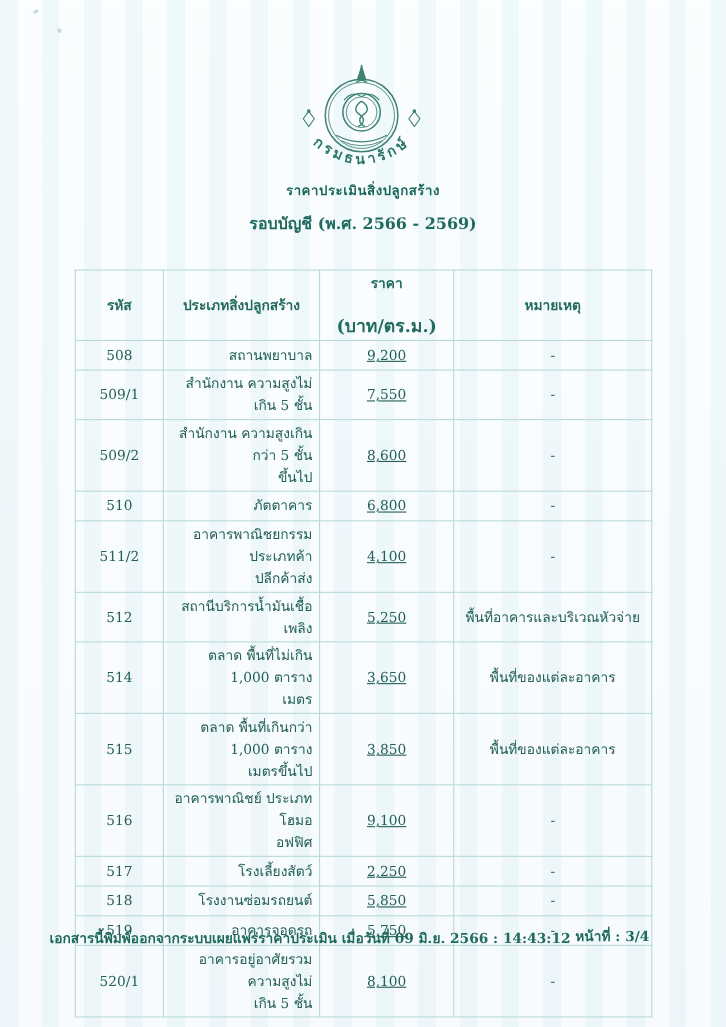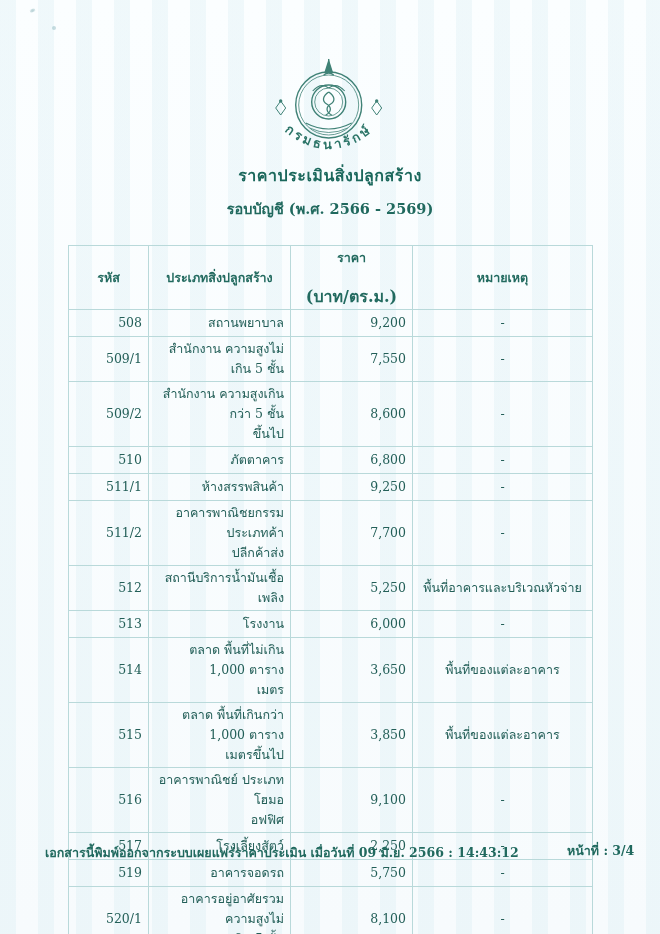--- a/index.html
+++ b/index.html
@@ -17,21 +17,21 @@
         rgba(198,228,236,0.22) 0px, rgba(198,228,236,0.22) 16px,
         rgba(255,255,255,0) 16px, rgba(255,255,255,0) 38px),
       linear-gradient(#fbfeff,#f7fbfd);
   }
   
   .speck{position:absolute;border-radius:50%;filter:blur(0.6px);}
   .speck.s1{left:30px;top:9px;width:5px;height:3px;background:rgba(110,165,170,0.45);transform:rotate(-25deg);}
   .speck.s2{left:52px;top:26px;width:4px;height:4px;background:rgba(120,170,178,0.4);}
   .seal{position:absolute;left:50%;top:58px;transform:translateX(-51%);}
   .title-block{position:absolute;left:0;top:163px;width:660px;text-align:center;}
-  .title-main{font-size:16px;font-weight:bold;letter-spacing:0.5px;color:#1b685c;}
+  .title-main{font-size:12px;font-weight:bold;letter-spacing:0.5px;color:#1b685c;}
   .title-sub{font-size:14.5px;font-weight:bold;margin-top:9px;color:#20695e;}
   .title-prov{font-size:14.5px;font-weight:bold;margin-top:8px;color:#20695e;}
 
   table.assess{
     position:absolute;left:68px;top:245px;
     width:524px;border-collapse:collapse;table-layout:fixed;
     font-size:12.5px;color:#235f58;
   }
   table.assess col.c-code{width:80px;}
   table.assess col.c-type{width:142px;}
@@ -41,28 +41,28 @@
     border:1px solid #b9d9da;
     padding:2px 6px;
     line-height:20px;
     vertical-align:middle;
     font-weight:normal;
   }
   table.assess th{
     height:44px;font-weight:bold;text-align:center;color:#226a5f;
   }
   table.assess .th-price .l2{font-size:16px;margin-top:19px;}
-  td.code{text-align:right;height:22px;}
+  td.code{text-align:center;height:22px;}
   td.type{text-align:right;padding-left:12px;white-space:pre-line;}
-  td.price{text-align:right;padding-right:18px;}
+  td.price{text-align:center;padding-right:18px;text-decoration:underline;}
   td.remark{text-align:center;white-space:pre-line;}
 
   .footer{position:absolute;left:0;top:843px;width:660px;font-size:12.5px;font-weight:bold;color:#20695e;}
   .footer .note{position:absolute;left:45px;top:0;white-space:nowrap;}
-  .footer .pageno{position:absolute;left:523px;top:-2px;white-space:nowrap;margin-left:44px;}
+  .footer .pageno{position:absolute;left:523px;top:-2px;white-space:nowrap;}
 </style>
 </head>
 <body>
 
 <div class="page">
 
   <div class="speck s1"></div>
   <div class="speck s2"></div>
 
   <svg class="seal" width="130" height="108" viewBox="0 0 130 108" fill="none">
@@ -143,43 +143,31 @@
           <td class="price">8,600</td>
           <td class="remark">-</td>
         </tr>
         <tr>
           <td class="code">510</td>
           <td class="type">ภัตตาคาร</td>
           <td class="price">6,800</td>
           <td class="remark">-</td>
         </tr>
         <tr>
-          <td class="code">511/1</td>
-          <td class="type">ห้างสรรพสินค้า</td>
-          <td class="price">9,250</td>
-          <td class="remark">-</td>
-        </tr>
-        <tr>
           <td class="code">511/2</td>
           <td class="type">อาคารพาณิชยกรรม ประเภทค้า
 ปลีกค้าส่ง</td>
-          <td class="price">7,700</td>
+          <td class="price">4,100</td>
           <td class="remark">-</td>
         </tr>
         <tr>
           <td class="code">512</td>
           <td class="type">สถานีบริการน้ำมันเชื้อเพลิง</td>
           <td class="price">5,250</td>
           <td class="remark">พื้นที่อาคารและบริเวณหัวจ่าย</td>
-        </tr>
-        <tr>
-          <td class="code">513</td>
-          <td class="type">โรงงาน</td>
-          <td class="price">6,000</td>
-          <td class="remark">-</td>
         </tr>
         <tr>
           <td class="code">514</td>
           <td class="type">ตลาด พื้นที่ไม่เกิน 1,000 ตาราง
 เมตร</td>
           <td class="price">3,650</td>
           <td class="remark">พื้นที่ของแต่ละอาคาร</td>
         </tr>
         <tr>
           <td class="code">515</td>
@@ -195,20 +183,26 @@
           <td class="price">9,100</td>
           <td class="remark">-</td>
         </tr>
         <tr>
           <td class="code">517</td>
           <td class="type">โรงเลี้ยงสัตว์</td>
           <td class="price">2,250</td>
           <td class="remark">-</td>
         </tr>
         <tr>
+          <td class="code">518</td>
+          <td class="type">โรงงานซ่อมรถยนต์</td>
+          <td class="price">5,850</td>
+          <td class="remark">-</td>
+        </tr>
+        <tr>
           <td class="code">519</td>
           <td class="type">อาคารจอดรถ</td>
           <td class="price">5,750</td>
           <td class="remark">-</td>
         </tr>
         <tr>
           <td class="code">520/1</td>
           <td class="type">อาคารอยู่อาศัยรวม ความสูงไม่
 เกิน 5 ชั้น</td>
           <td class="price">8,100</td>

